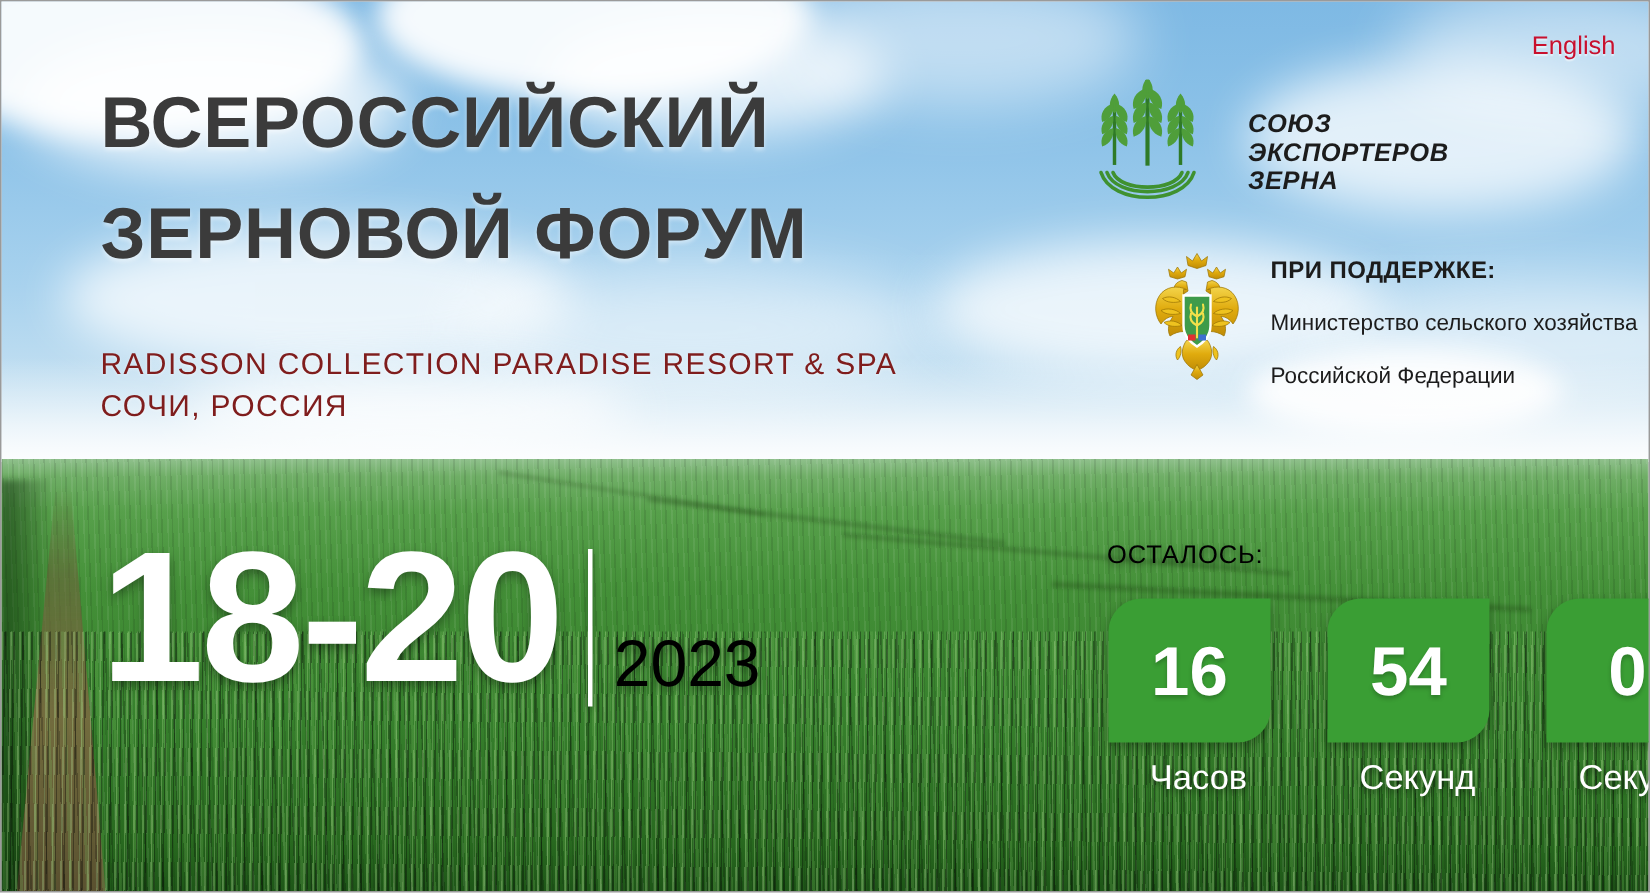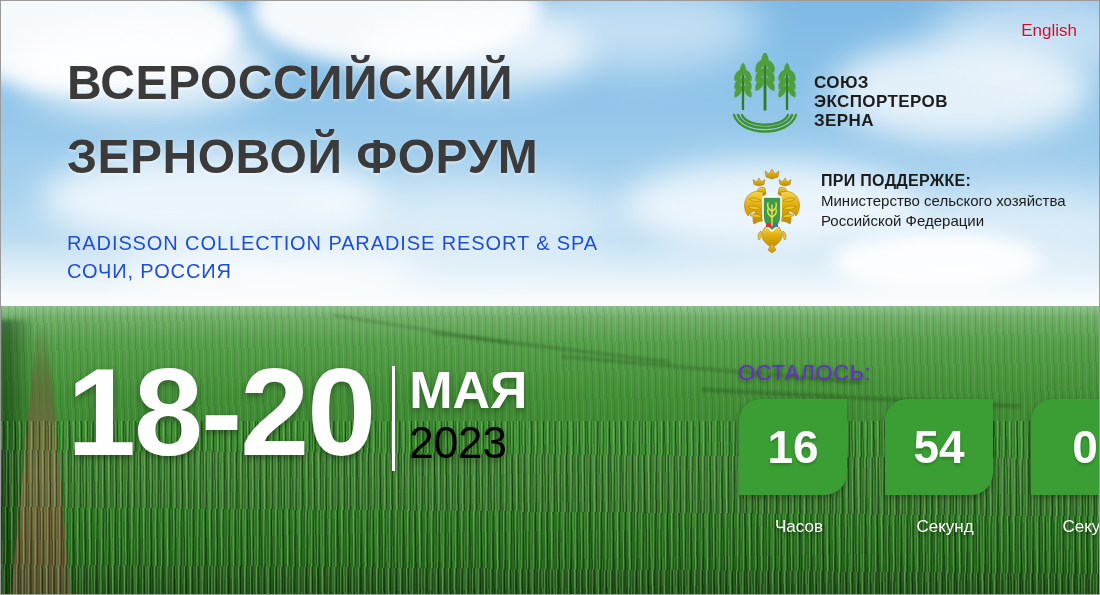--- a/index.html
+++ b/index.html
@@ -75,21 +75,21 @@
     position:absolute; left:66px; top:45px; width:640px;
     font-size:48px; line-height:74px; font-weight:700;
     letter-spacing:.5px; color:#3b3b3b;
     text-shadow:0 2px 3px rgba(255,255,255,.45);
   }
   .headline .l2{ display:block; }
 
   .venue{
     position:absolute; left:66px; top:228px; width:620px;
     font-size:20px; line-height:28px; font-weight:400;
-    letter-spacing:.9px; color:#1d4ed8;
+    letter-spacing:.9px; color:#7f1d1d;
     text-shadow:0 1px 2px rgba(255,255,255,.5);
   }
 
   
   .date-wrap{ position:absolute; left:66px; top:352px; display:flex; align-items:flex-end; }
   .date-big{
     font-size:124px; line-height:118px; font-weight:700; color:#ffffff;
     letter-spacing:-2px;
     text-shadow:0 3px 7px rgba(0,0,0,.35);
   }
@@ -108,60 +108,60 @@
   }
 
   
   .lang{
     position:absolute; right:22px; top:20px;
     font-size:17px; color:#c8102e; text-decoration:none; cursor:pointer;
     text-shadow:0 1px 1px rgba(255,255,255,.6);
   }
 
   
-  .union-logo{ position:absolute; left:724px; top:52px; display:flex; align-items:center; gap:9px; }
+  .union-logo{ position:absolute; left:724px; top:52px; display:flex; align-items:center; gap:27px;font-style:italic; }
   .union-mark{ width:80px; height:96px; flex:0 0 80px; }
   .union-text{
     font-size:17px; line-height:19px; font-weight:700; color:#1c1c1c;
     letter-spacing:.4px; text-transform:uppercase;
   }
 
   
-  .support{ position:absolute; left:734px; top:164px; display:flex; align-items:flex-start; gap:12px; }
+  .support{ position:absolute; left:760px; top:164px; display:flex; align-items:flex-start; gap:12px; }
   .emblem{ width:74px; height:90px; flex:0 0 74px; }
   .support-text{ padding-top:6px; }
   .support-title{
     font-size:16px; line-height:20px; font-weight:700; color:#1c1c1c; letter-spacing:.3px;
   }
   .support-l1,.support-l2{
-    font-size:15px; line-height:20px; font-weight:400; color:#1c1c1c;
+    font-size:15px; line-height:20px; font-weight:400; color:#1c1c1c;margin-top:15px;
   }
 
   
   .cd-label{
     position:absolute; left:737px; top:359px;
-    font-size:22px; font-weight:400; color:#6d28d9; letter-spacing:.6px;
+    font-size:17px; font-weight:400; color:#000000; letter-spacing:.6px;
     text-shadow:0 2px 4px rgba(0,0,0,.4);
   }
   .cd-row{ position:absolute; left:738px; top:398px; display:flex; gap:26px; }
   .cd-cell{ width:120px; }
   .cd-box{
     width:108px; height:96px;
     background:#3a9e34;
     border-radius:22px 0 22px 0;
     display:flex; align-items:center; justify-content:center;
     box-shadow:0 3px 7px rgba(0,0,0,.28);
   }
   .cd-num{
     font-size:46px; font-weight:700; color:#ffffff; line-height:46px;
     text-shadow:0 2px 3px rgba(0,0,0,.22);
   }
   .cd-cap{
-    margin-top:22px; text-align:center;
-    font-size:17px; color:#ffffff; font-weight:400;
+    margin-top:10px; text-align:center;
+    font-size:23px; color:#ffffff; font-weight:400;
     text-shadow:0 2px 4px rgba(0,0,0,.45);
   }
 </style>
 </head>
 <body>
 
 <div class="banner">
 
   <div class="sky">
     <div class="cloud" style="left:-60px; top:-30px; width:300px; height:120px;"></div>
@@ -200,21 +200,20 @@
 
   <div class="venue">
     <div>RADISSON COLLECTION PARADISE RESORT &amp; SPA</div>
     <div>СОЧИ, РОССИЯ</div>
   </div>
 
   <div class="date-wrap">
     <div class="date-big">18-20</div>
     <div class="date-rule"></div>
     <div class="date-right">
-      <div class="date-month">МАЯ</div>
       <div class="date-year">2023</div>
     </div>
   </div>
 
   <div class="union-logo">
     <span class="union-mark">
       <svg viewBox="0 0 80 96" width="80" height="96" aria-hidden="true">
         <g fill="#4f9e3a">
 
           <g transform="translate(18,34) scale(0.82)">

